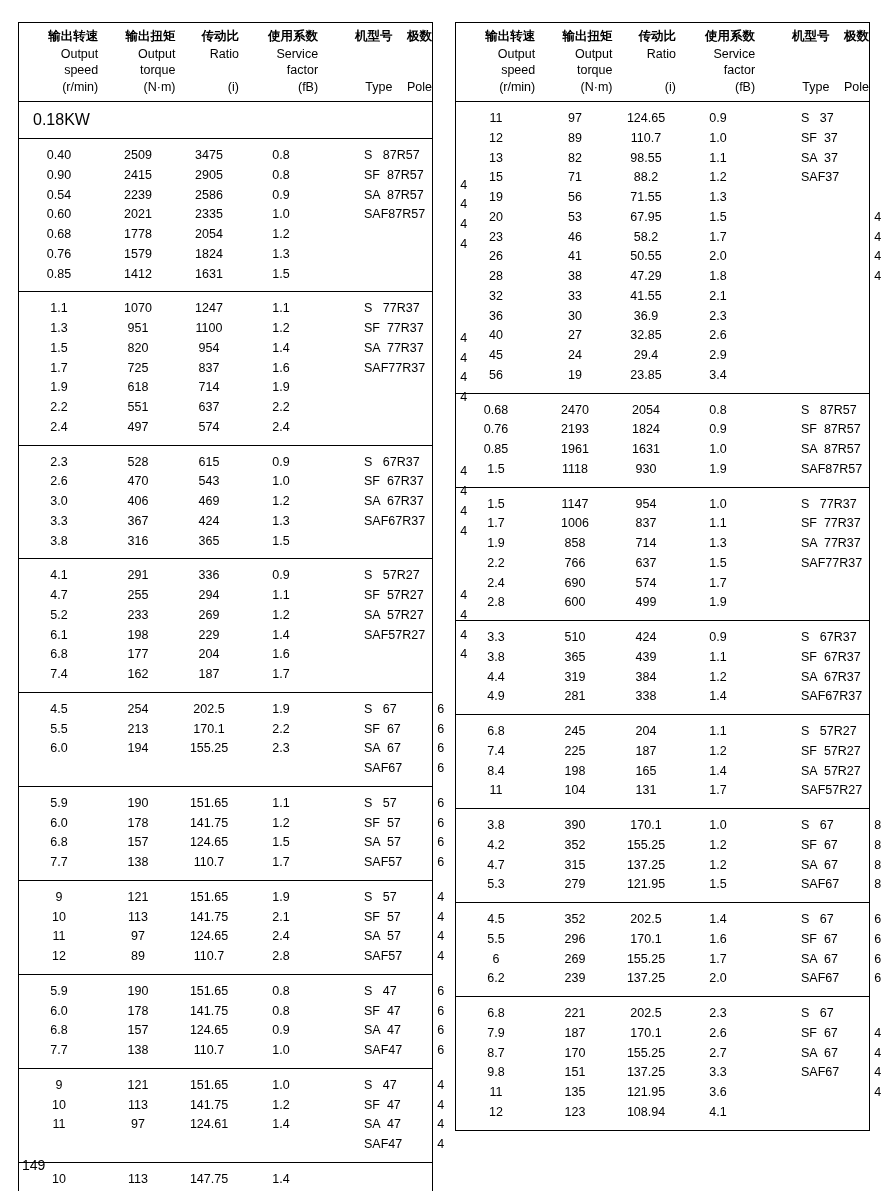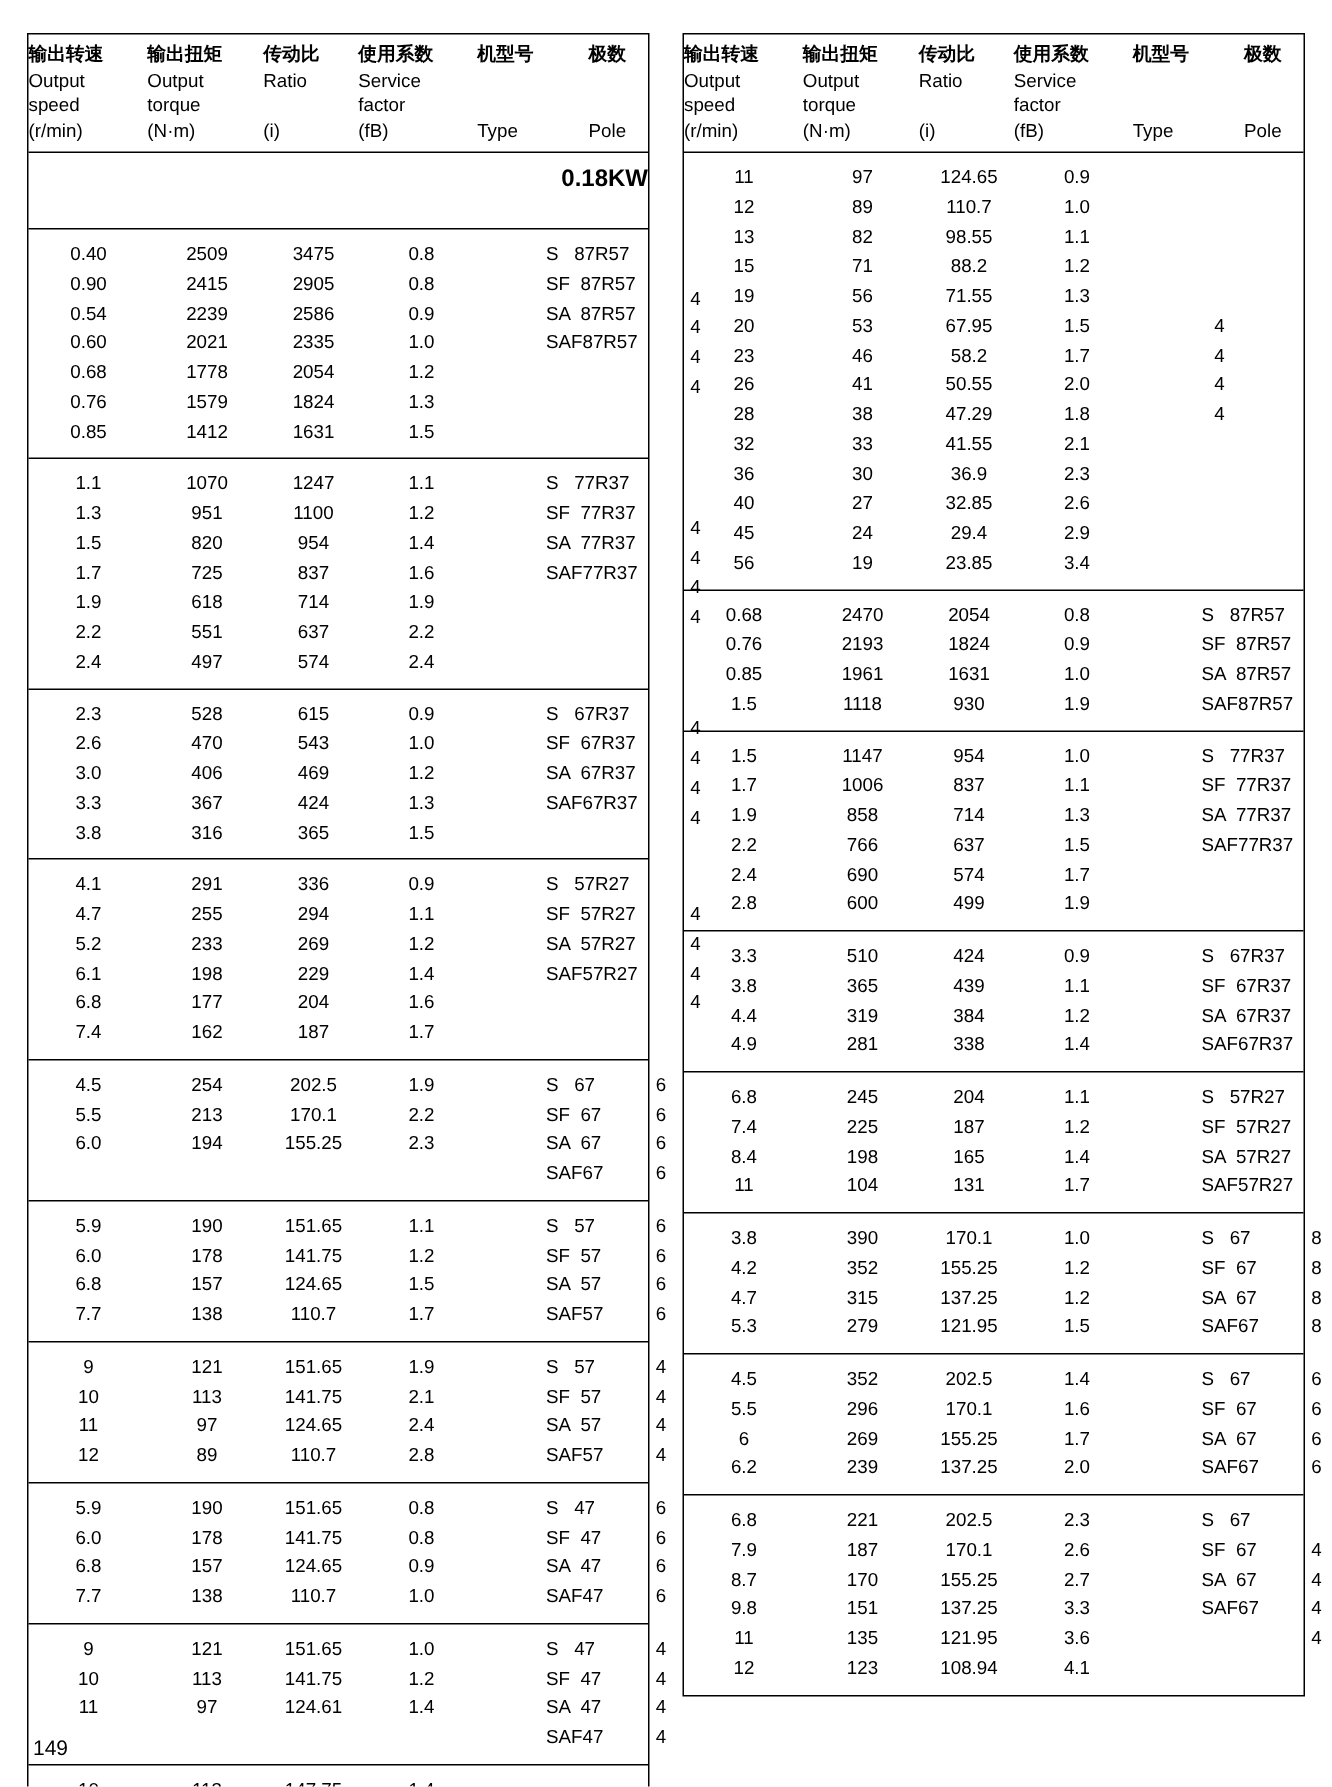--- a/index.html
+++ b/index.html
@@ -30,21 +30,21 @@
     width: 415px;
     border: 1.5px solid #000;
     box-sizing: border-box;
   }
   
   .hdr {
     display: flex;
     border-bottom: 1.5px solid #000;
   }
   .hdr .cell {
-    text-align: left;
+    text-align: right;
     font-size: 12.5px;
     line-height: 1.32;
     padding: 5px 0 6px 0;
     box-sizing: border-box;
   }
   .hdr .cn {
     font-size: 12.5px;
     font-weight: bold;
     display: block;
     margin-bottom: 1px;
@@ -52,24 +52,23 @@
   .w-speed { width: 80px; }
   .w-torque { width: 78px; }
   .w-ratio { width: 64px; }
   .w-sf { width: 80px; }
   .w-type { width: 75px; }
   .w-pole { width: 40px; }
 
   
   .sect-title {
     font-size: 16px;
-    font-weight: bold;
-    padding: 9px 0 23px 14px;
+    font-weight: normal;
+    padding: 9px 0 9px 14px;
     border-bottom: 1.5px solid #000;
-    text-align: right;
   }
 
   
   .group {
     display: flex;
     border-bottom: 1.5px solid #000;
     padding: 7px 0 7px 0;
     box-sizing: border-box;
     gap: 35px;
   }
@@ -709,20 +708,26 @@
                 <div class="c c-ratio">29.4</div>
                 <div class="c c-sf">2.9</div>
               </div>
               <div class="row">
                 <div class="c c-speed">56</div>
                 <div class="c c-torque">19</div>
                 <div class="c c-ratio">23.85</div>
                 <div class="c c-sf">3.4</div>
               </div>
             </div>
+            <div class="typecol">
+              <div class="t">S   37</div>
+              <div class="t">SF  37</div>
+              <div class="t">SA  37</div>
+              <div class="t">SAF37</div>
+            </div>
             <div class="polecol">
               <div>4</div>
               <div>4</div>
               <div>4</div>
               <div>4</div>
             </div>
           </div>
         </div>
       <div id="right-groups-2">
           <div class="group">

